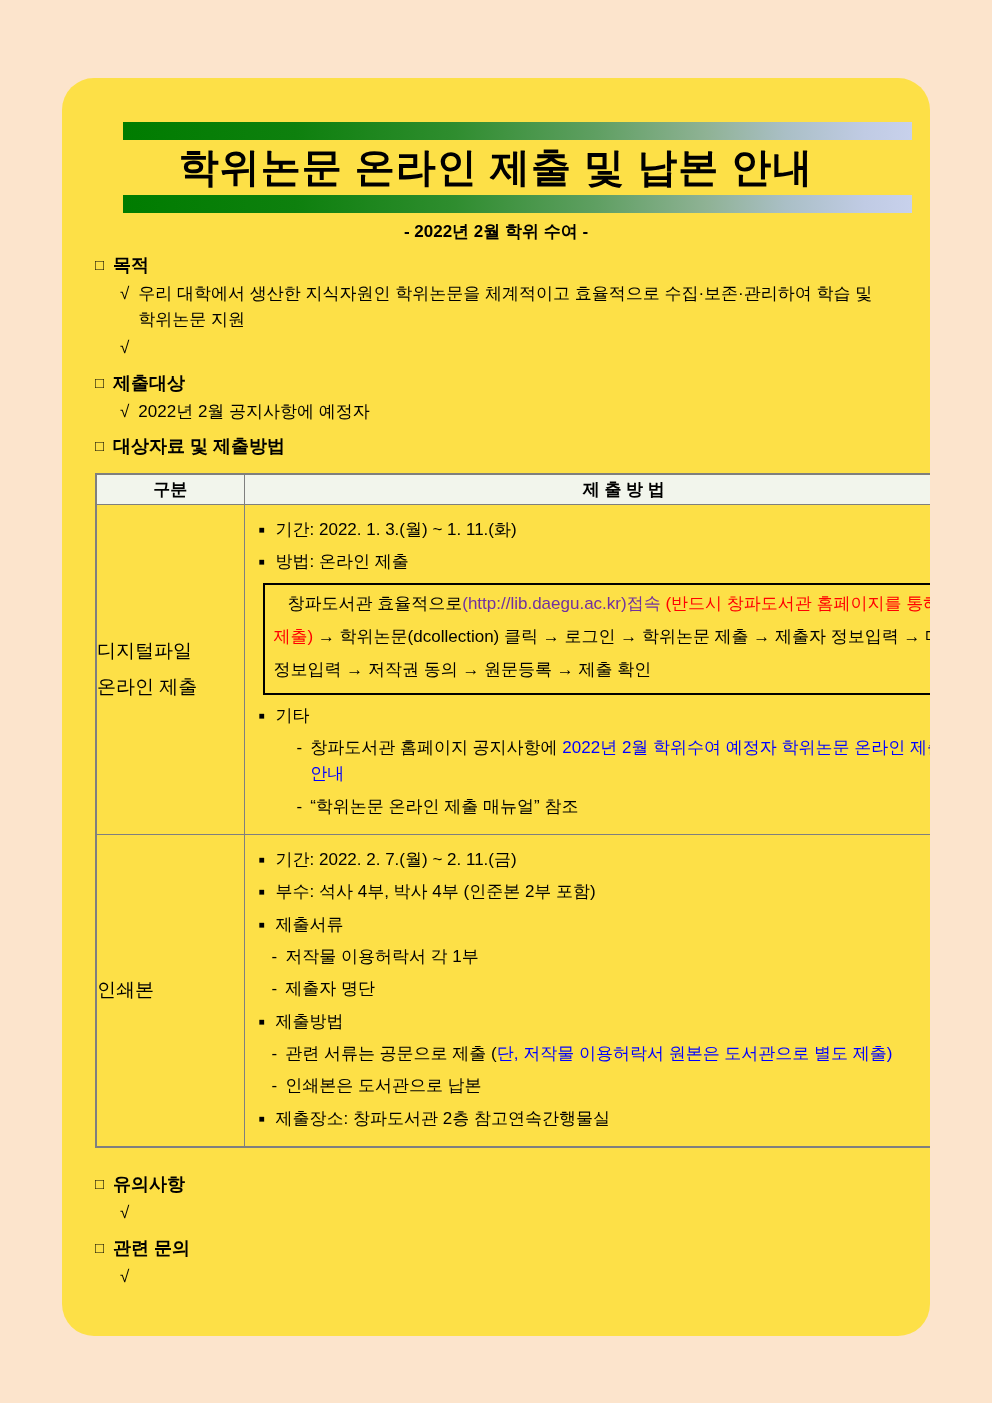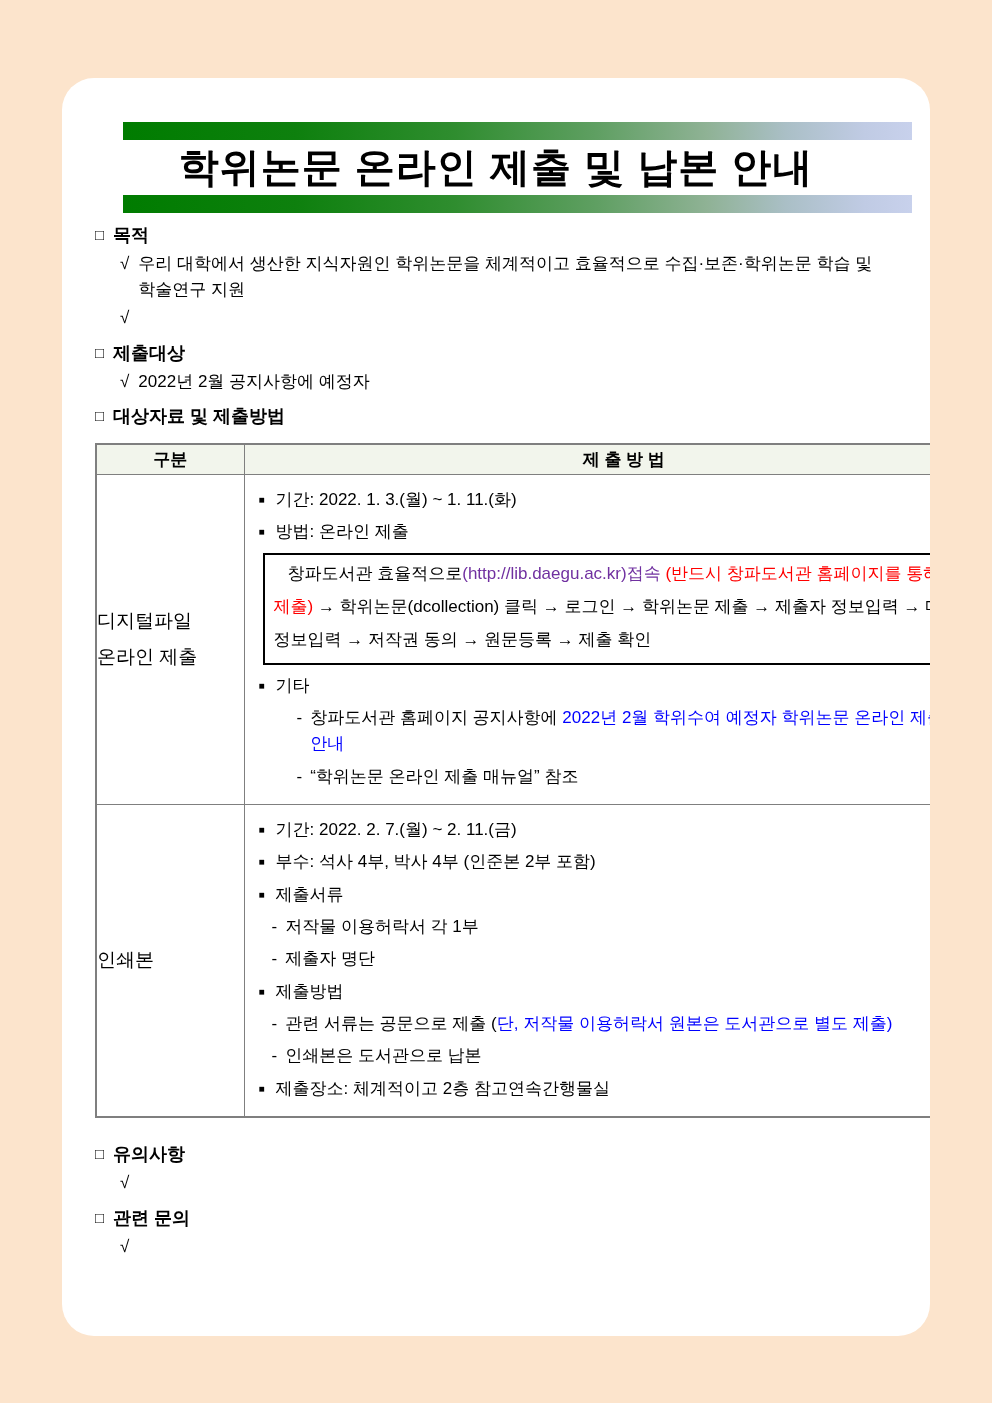--- a/index.html
+++ b/index.html
@@ -6,21 +6,21 @@
   html,body { width:992px; height:1403px; }
   body {
     background:#fce4cc;
     font-family:"Liberation Sans","DejaVu Sans",sans-serif;
     color:#000;
     position:relative;
   }
   .card {
     position:absolute; left:62px; top:78px;
     width:868px; height:1258px;
-    background:#ffffff; border-radius:32px;
+    background:#fde047; border-radius:32px;
     padding-top:44px; overflow:hidden;
   }
   .bar {
     height:18px; margin-left:61px; margin-right:18px;
     background:linear-gradient(to right,#007c00 0%,#0e800e 22%,#2f8d2f 42%,#5f9f62 60%,#8fb295 74%,#aabfc6 84%,#c0cbe4 94%,#c8d1ec 100%);
   }
   .title {
     text-align:center; font-size:40px; font-weight:800;
     letter-spacing:1px; line-height:55px; height:55px;
   }
@@ -58,30 +58,31 @@
 </style>
 </head>
 <body>
 
 <div class="card">
 
   <div class="bar"></div>
   <h1 class="title">학위논문 온라인 제출 및 납본 안내</h1>
   <div class="bar"></div>
 
+  <div class="subtitle">- 2022년 2월 학위 수여 -</div>
 
   <div class="content">
 
     <div class="sec-h">
       <span class="sqm">□</span>
       <span>목적</span>
     </div>
     <div class="check">
       <span class="ck">√</span>
-      <span>우리 대학에서 생산한 지식자원인 학위논문을 체계적이고 효율적으로 수집·보존·학위논문 학습 및 학술연구 지원</span>
+      <span>우리 대학에서 생산한 지식자원인 학위논문을 체계적이고 효율적으로 수집·보존·관리하여 학습 및 학위논문 지원</span>
     </div>
     <div class="check">
       <span class="ck">√</span>
     </div>
 
     <div class="sec-h">
       <span class="sqm">□</span>
       <span>제출대상</span>
     </div>
     <div class="check">
@@ -161,21 +162,21 @@
           <div class="dash ind2">
             <span>-</span>
             <span><span>관련 서류는 공문으로 제출 (</span><span class="blue">단, 저작물 이용허락서 원본은 도서관으로 별도 제출)</span></span>
           </div>
           <div class="dash ind2">
             <span>-</span>
             <span>인쇄본은 도서관으로 납본</span>
           </div>
           <div class="bl">
             <span class="blt">■</span>
-            <span>제출장소: 체계적이고 2층 참고연속간행물실</span>
+            <span>제출장소: 창파도서관 2층 참고연속간행물실</span>
           </div>
         </td>
       </tr>
     </tbody>
       </table>
 
     <div class="bottom">
 
       <div class="sec-h">
         <span class="sqm">□</span>

